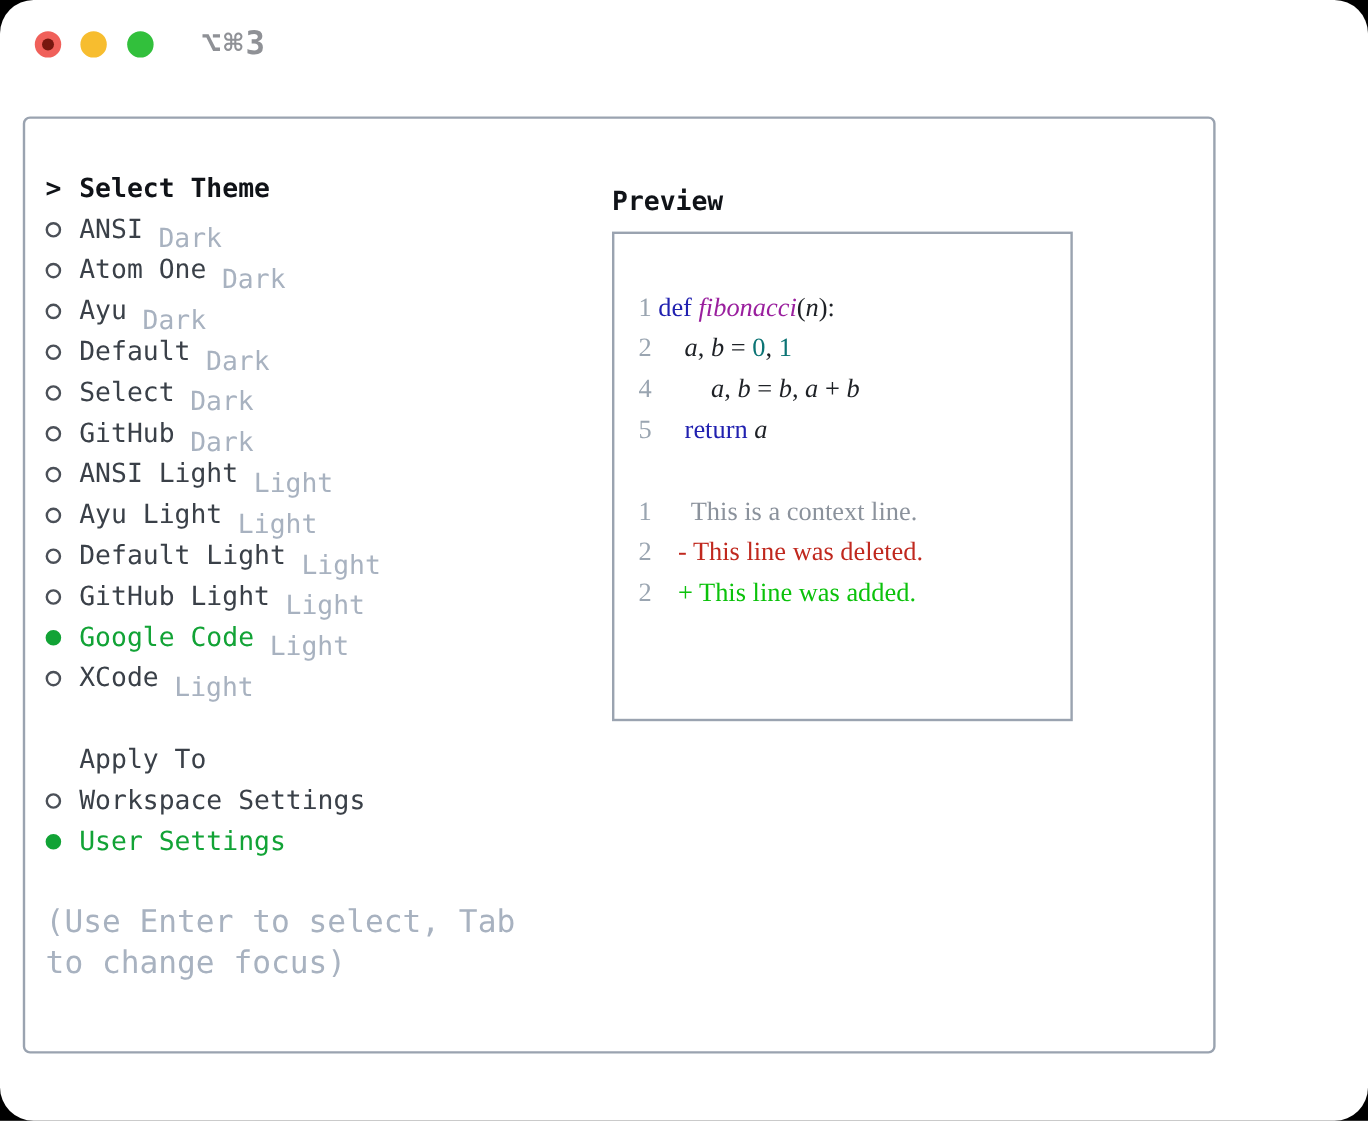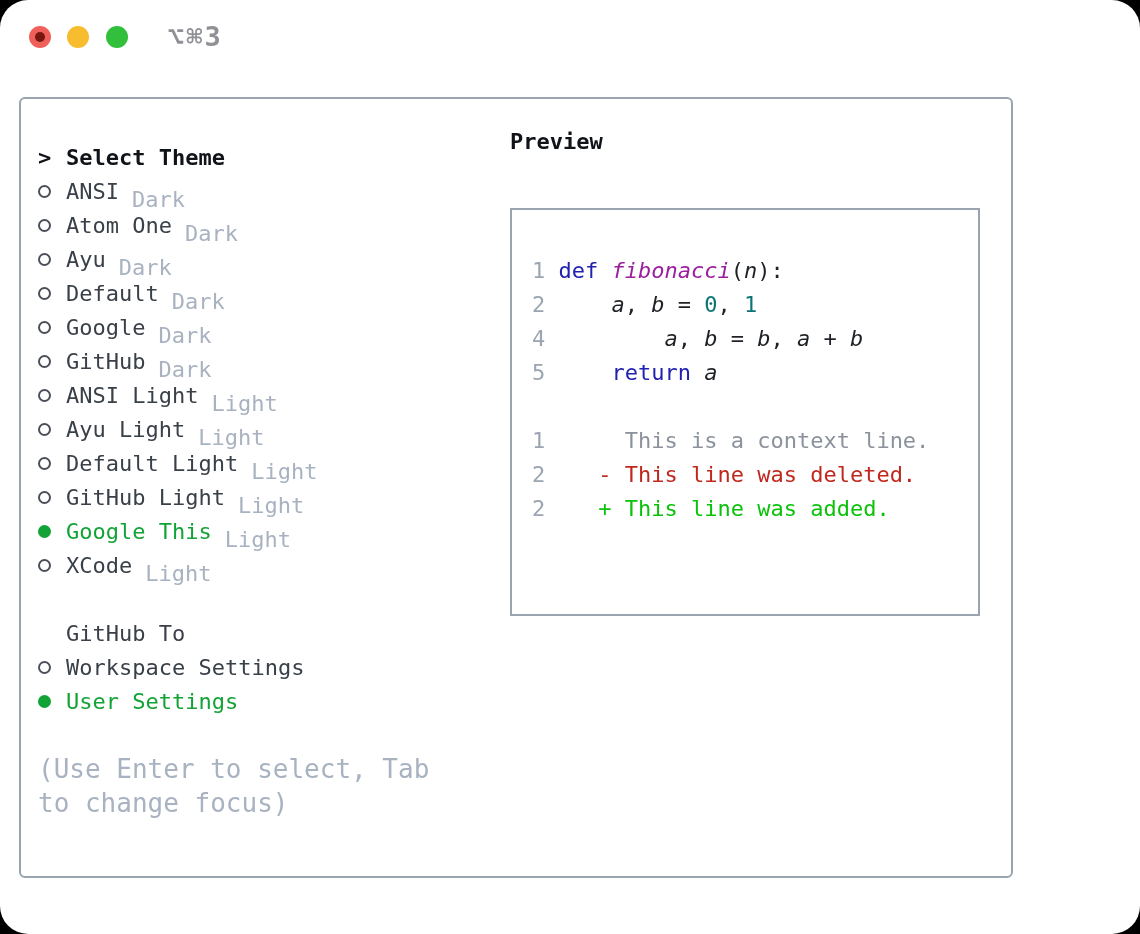--- a/index.html
+++ b/index.html
@@ -33,25 +33,25 @@
   .radio{width:13px;height:13px;border:2.5px solid #4b5058;border-radius:50%;box-sizing:border-box;}
   .radio.filled{background:var(--accent_green);border-color:var(--accent_green);}
   .prompt{font-weight:700;color:#101318;font-size:22px;}
   .hdr{font-weight:700;color:#101318;}
   .t-name{color:var(--text_dark);}
   .t-variant{color:var(--muted);margin-left:13px;margin-top:17px;}
   .row.selected .t-name{color:var(--accent_green);}
   .spacer{height:34px;}
   .help{width:430px;font-size:26px;line-height:34px;color:var(--muted);white-space:normal;}
   
-  .preview-header{position:absolute;left:489px;top:25px;height:34px;display:flex;align-items:center;font-size:22px;}
+  .preview-header{position:absolute;left:489px;top:48px;height:34px;display:flex;align-items:flex-end;font-size:22px;}
   .preview-box{
-    position:absolute;left:489px;top:109px;width:470px;height:408px;
+    position:absolute;left:489px;top:94px;width:384px;height:408px;
     border:2px solid var(--border);box-sizing:border-box;
-    padding:44px 0 0 20px;background:#fff;
+    padding:44px 0 0 20px;background:#fff;font-family:Liberation Serif, serif;
   }
   .pline{height:34px;line-height:34px;font-size:22px;white-space:pre;}
   .lnum{color:var(--line_number);}
   .tk-kw{color:var(--kw);}
   .tk-fn{color:var(--fn);font-style:italic;}
   .tk-id{color:var(--code_plain);font-style:italic;}
   .tk-pl{color:var(--code_plain);}
   .tk-lit{color:var(--lit);}
   .diff-context{color:var(--diff_context);text-align:center;}
   .diff-deleted{color:var(--diff_deleted);}
@@ -74,35 +74,35 @@
           <span class="prompt">&gt;</span>
         </span>
         <span class="hdr">Select Theme</span>
       </div>
 
       <div id="theme-items">
           <div class="row theme-row"><span class="marker-slot"><span class="radio"></span></span><span class="t-name">ANSI</span><span class="t-variant">Dark</span></div>
           <div class="row theme-row"><span class="marker-slot"><span class="radio"></span></span><span class="t-name">Atom One</span><span class="t-variant">Dark</span></div>
           <div class="row theme-row"><span class="marker-slot"><span class="radio"></span></span><span class="t-name">Ayu</span><span class="t-variant">Dark</span></div>
           <div class="row theme-row"><span class="marker-slot"><span class="radio"></span></span><span class="t-name">Default</span><span class="t-variant">Dark</span></div>
-          <div class="row theme-row"><span class="marker-slot"><span class="radio"></span></span><span class="t-name">Google</span><span class="t-variant">Dark</span></div>
+          <div class="row theme-row"><span class="marker-slot"><span class="radio"></span></span><span class="t-name">Select</span><span class="t-variant">Dark</span></div>
           <div class="row theme-row"><span class="marker-slot"><span class="radio"></span></span><span class="t-name">GitHub</span><span class="t-variant">Dark</span></div>
           <div class="row theme-row"><span class="marker-slot"><span class="radio"></span></span><span class="t-name">ANSI Light</span><span class="t-variant">Light</span></div>
           <div class="row theme-row"><span class="marker-slot"><span class="radio"></span></span><span class="t-name">Ayu Light</span><span class="t-variant">Light</span></div>
           <div class="row theme-row"><span class="marker-slot"><span class="radio"></span></span><span class="t-name">Default Light</span><span class="t-variant">Light</span></div>
           <div class="row theme-row"><span class="marker-slot"><span class="radio"></span></span><span class="t-name">GitHub Light</span><span class="t-variant">Light</span></div>
-          <div class="row theme-row selected"><span class="marker-slot"><span class="radio filled"></span></span><span class="t-name">Google This</span><span class="t-variant">Light</span></div>
+          <div class="row theme-row selected"><span class="marker-slot"><span class="radio filled"></span></span><span class="t-name">Google Code</span><span class="t-variant">Light</span></div>
           <div class="row theme-row"><span class="marker-slot"><span class="radio"></span></span><span class="t-name">XCode</span><span class="t-variant">Light</span></div>
         </div>
 
       <div class="spacer"></div>
 
       <div class="row">
         <span class="marker-slot"></span>
-        <span class="t-name">GitHub To</span>
+        <span class="t-name">Apply To</span>
       </div>
 
       <div id="apply-items">
           <div class="row apply-row"><span class="marker-slot"><span class="radio"></span></span><span class="t-name">Workspace Settings</span></div>
           <div class="row apply-row selected"><span class="marker-slot"><span class="radio filled"></span></span><span class="t-name">User Settings</span></div>
         </div>
 
       <div class="spacer"></div>
 
       <div class="help">(Use Enter to select, Tab to change focus)</div>

